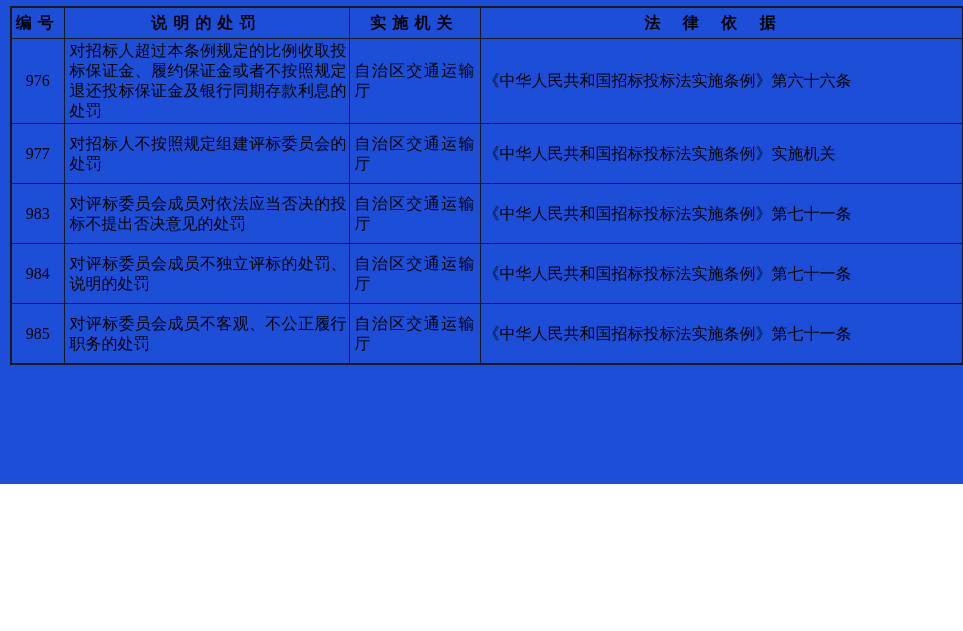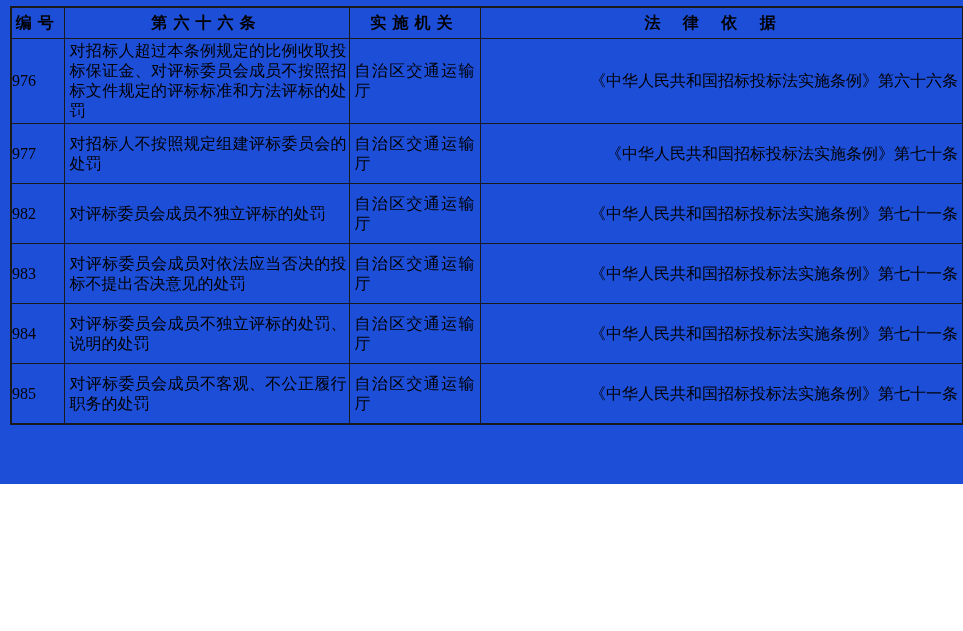--- a/index.html
+++ b/index.html
@@ -44,81 +44,75 @@
     letter-spacing: 0.38em;
     white-space: nowrap;
   }
   th.th-legal {
     letter-spacing: 1.4em;
   }
   td {
     height: 55px;
   }
   td.cell-id {
-    text-align: left;
+    text-align: center;
   }
   td.cell-name {
     text-align: justify;
     padding: 2px 2px 2px 5px;
   }
   td.cell-agency {
     text-align: justify;
     padding: 2px 5px 2px 5px;
   }
   td.cell-legal {
-    text-align: right;
+    text-align: left;
     padding: 2px 4px 2px 3px;
     white-space: nowrap;
     margin-left: 44px;
   }
 </style>
 </head>
 <body>
 
 <div class="page">
   <table class="license-table">
     <colgroup>
       <col class="c-id">
       <col class="c-name">
       <col class="c-agency">
       <col class="c-legal">
     </colgroup>
     <thead>
       <tr>
         <th class="th-id">编号</th>
-        <th class="th-name">第六十六条</th>
+        <th class="th-name">说明的处罚</th>
         <th class="th-agency">实施机关</th>
         <th class="th-legal">法律依据</th>
       </tr>
     </thead>
     <tbody>
   <tr>
     <td class="cell-id">976</td>
-    <td class="cell-name">对招标人超过本条例规定的比例收取投标保证金、对评标委员会成员不按照招标文件规定的评标标准和方法评标的处罚</td>
+    <td class="cell-name">对招标人超过本条例规定的比例收取投标保证金、履约保证金或者不按照规定退还投标保证金及银行同期存款利息的处罚</td>
     <td class="cell-agency">自治区交通运输厅</td>
     <td class="cell-legal">《中华人民共和国招标投标法实施条例》第六十六条</td>
   </tr>
 
   <tr>
     <td class="cell-id">977</td>
     <td class="cell-name">对招标人不按照规定组建评标委员会的处罚</td>
     <td class="cell-agency">自治区交通运输厅</td>
-    <td class="cell-legal">《中华人民共和国招标投标法实施条例》第七十条</td>
+    <td class="cell-legal">《中华人民共和国招标投标法实施条例》实施机关</td>
   </tr>
 
 
 
 
 
-  <tr>
-    <td class="cell-id">982</td>
-    <td class="cell-name">对评标委员会成员不独立评标的处罚</td>
-    <td class="cell-agency">自治区交通运输厅</td>
-    <td class="cell-legal">《中华人民共和国招标投标法实施条例》第七十一条</td>
-  </tr>
 
   <tr>
     <td class="cell-id">983</td>
     <td class="cell-name">对评标委员会成员对依法应当否决的投标不提出否决意见的处罚</td>
     <td class="cell-agency">自治区交通运输厅</td>
     <td class="cell-legal">《中华人民共和国招标投标法实施条例》第七十一条</td>
   </tr>
 
   <tr>
     <td class="cell-id">984</td>

